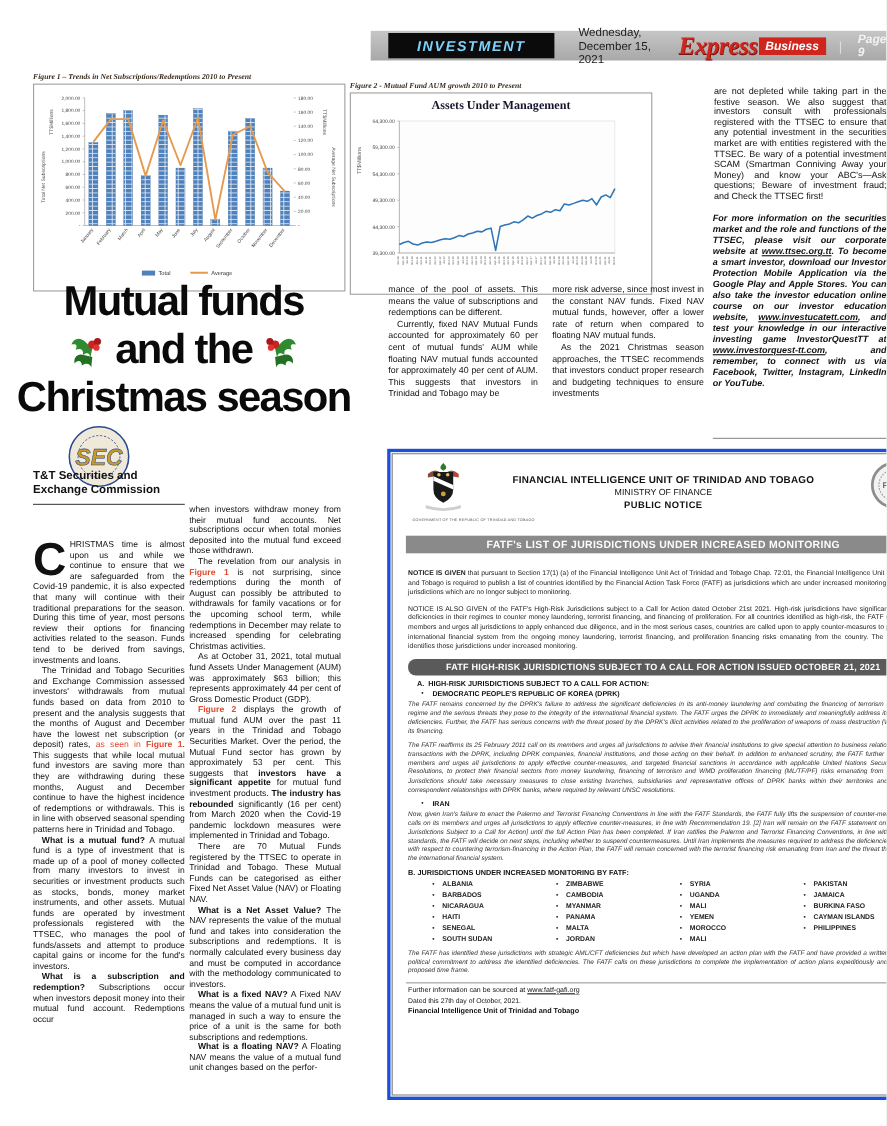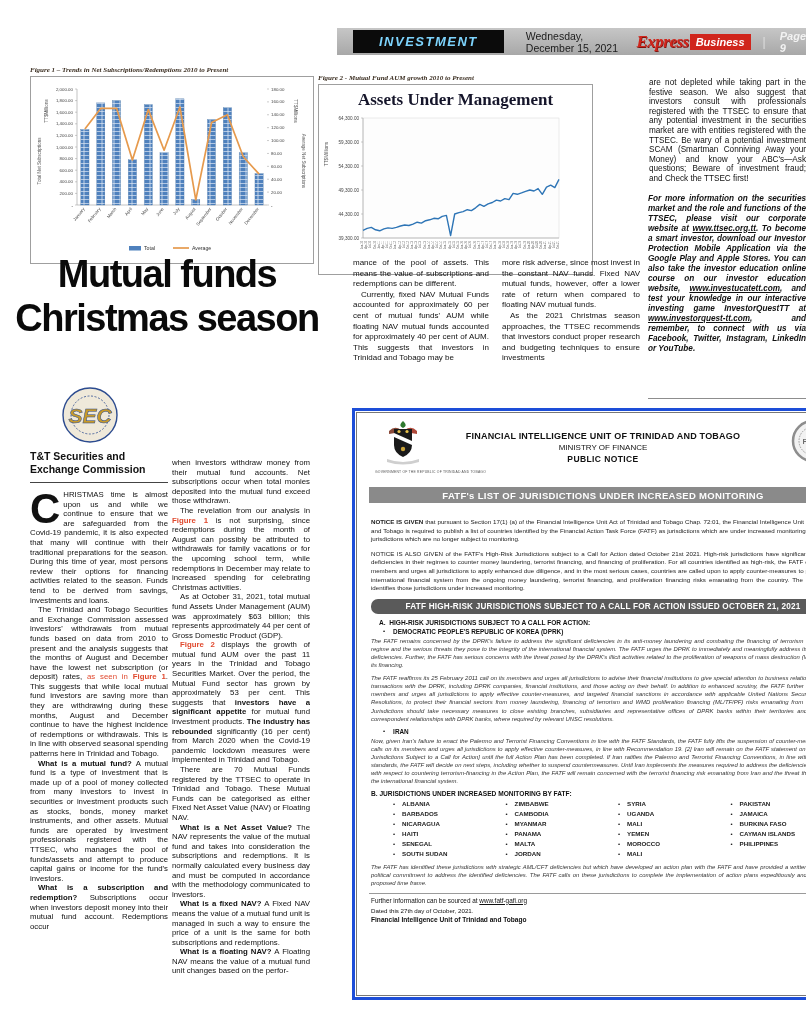--- a/index.html
+++ b/index.html
@@ -5,49 +5,49 @@
   html,body{margin:0;padding:0;background:#e9e9e9;}
   .page{position:relative;width:806px;height:1024px;background:#ffffff;margin:0 auto;overflow:hidden;
         font-family:"Liberation Sans", sans-serif;color:#111;}
   
   .header-bar{position:absolute;left:337px;top:28px;width:469px;height:27px;
       background:linear-gradient(#c6c6c6,#a8a8a8);display:flex;align-items:center;}
   .inv-box{background:#0b0b0b;color:#7dd3fc;font-style:italic;font-weight:bold;font-size:13px;
       letter-spacing:1.5px;padding:4px 26px;margin-left:16px;}
   .hdr-date{font-size:10.5px;color:#1c1c1c;margin-left:22px;}
   .masthead{display:flex;align-items:center;margin-left:14px;}
-  .express{font-family:"Liberation Serif", serif;font-style:italic;font-weight:bold;font-size:17px;
+  .express{font-family:"Liberation Serif", serif;font-style:italic;font-weight:bold;font-size:23px;
       color:#d0251c;text-shadow:0.6px 0.6px 0 #7e120d;letter-spacing:-0.5px;}
   .biz-box{background:#d0251c;color:#fff;font-style:italic;font-weight:bold;font-size:11px;
       padding:2px 6px;margin-left:1px;}
   .hdr-page{font-style:italic;font-weight:bold;font-size:11px;color:#f2f2f2;margin-left:14px;}
   .hdr-sep{color:#dedede;margin-left:12px;font-size:12px;}
   
   .fig{position:absolute;}
   #fig1{left:30px;top:66px;width:284px;}
   #fig2{left:318px;top:74px;width:275px;}
   .fig-caption{font-family:"Liberation Serif", serif;font-style:italic;font-weight:bold;
       font-size:7px;color:#3a2d20;margin-bottom:2px;}
   .fig-frame{border:1px solid #9f9f9f;background:#fff;padding:2px;}
-  .fig2-title{font-family:"Liberation Serif", serif;font-weight:bold;font-size:17px;
+  .fig2-title{font-family:"Liberation Serif", serif;font-weight:bold;font-size:11px;
       color:#15152a;text-align:center;margin:3px 0 0 0;}
   
   .right-col{position:absolute;left:648px;top:78px;width:158px;}
   .right-col p{margin:0 0 10px 1px;font-size:8.2px;line-height:9.6px;text-align:justify;}
   .ttsec-promo{font-weight:bold;font-style:italic;font-size:8.2px;line-height:10px;text-align:justify;}
   .ttsec-promo .lnk{text-decoration:underline;color:#111;}
   .rc-rule{position:absolute;left:648px;top:398px;width:158px;border-top:1.5px solid #8d8d8d;}
   
   .headline{position:absolute;left:14px;top:252px;width:306px;text-align:center;
       font-weight:bold;font-size:38px;line-height:44px;letter-spacing:-1.5px;color:#0a0a0a;}
   .headline .hl-mid{display:flex;align-items:center;justify-content:center;gap:4px;}
   .holly{width:38px;height:34px;flex:0 0 auto;}
   
   .sec-logo{position:absolute;left:40px;top:386px;width:100px;height:58px;}
-  .byline{position:absolute;left:30px;top:450px;width:138px;font-weight:bold;font-size:10.5px;
+  .byline{position:absolute;left:30px;top:426px;width:138px;font-weight:bold;font-size:10.5px;
       line-height:13px;border-bottom:1.5px solid #444;padding-bottom:6px;}
   
   .acol{position:absolute;font-size:7.8px;line-height:9.6px;text-align:justify;overflow:hidden;}
   .acol p{margin:0;text-indent:8px;}
   .acol p.noindent{text-indent:0;}
   #col1{left:30px;top:490px;width:138px;height:528px;}
   #col2{left:172px;top:458px;width:138px;height:560px;}
   #midA{left:353px;top:258px;width:136px;height:138px;font-size:8px;line-height:10.6px;}
   #midB{left:502px;top:258px;width:138px;height:138px;font-size:8px;line-height:10.6px;}
   .dropcap{float:left;font-size:42px;line-height:34px;font-weight:bold;padding:2px 3px 0 0;}
@@ -270,20 +270,37 @@
   <div class="right-col">
     <p>are not depleted while taking part in the festive season. We also suggest that investors consult with professionals registered with the TTSEC to ensure that any potential investment in the securities market are with entities registered with the TTSEC. Be wary of a potential investment SCAM (Smartman Conniving Away your Money) and know your ABC's—Ask questions; Beware of investment fraud; and Check the TTSEC first!</p>
     <div class="ttsec-promo">
       <span>For more information on the securities market and the role and functions of the TTSEC, please visit our corporate website at </span><span class="lnk">www.ttsec.org.tt</span><span>. To become a smart investor, download our Investor Protection Mobile Application via the Google Play and Apple Stores. You can also take the investor education online course on our investor education website, </span><span class="lnk">www.investucatett.com</span><span>, and test your knowledge in our interactive investing game InvestorQuestTT at </span><span class="lnk">www.investorquest-tt.com</span><span>, and remember, to connect with us via Facebook, Twitter, Instagram, LinkedIn or YouTube.</span>
     </div>
   </div>
   <div class="rc-rule"></div>
 
   <div class="headline">
     <div>Mutual funds</div>
+    <div class="hl-mid">
+      <svg class="holly" viewBox="0 0 40 34">
+        <path d="M16 10 C10 4 4 6 2 12 C7 11 8 13 6 17 C11 15 14 17 13 22 C17 19 20 20 20 25 L22 16 Z" fill="#2f8b2f"></path>
+        <path d="M14 22 C8 20 4 24 5 30 C9 26 12 28 12 32 C16 29 20 30 21 34 L22 24 Z" fill="#237023"></path>
+        <circle cx="22" cy="12" r="4" fill="#cc2222"></circle>
+        <circle cx="27" cy="9" r="3.4" fill="#a81a1a"></circle>
+        <circle cx="26" cy="15" r="3" fill="#e03434"></circle>
+      </svg>
+      <span>and the</span>
+      <svg class="holly" viewBox="0 0 40 34" style="transform:scaleX(-1)">
+        <path d="M16 10 C10 4 4 6 2 12 C7 11 8 13 6 17 C11 15 14 17 13 22 C17 19 20 20 20 25 L22 16 Z" fill="#2f8b2f"></path>
+        <path d="M14 22 C8 20 4 24 5 30 C9 26 12 28 12 32 C16 29 20 30 21 34 L22 24 Z" fill="#237023"></path>
+        <circle cx="22" cy="12" r="4" fill="#cc2222"></circle>
+        <circle cx="27" cy="9" r="3.4" fill="#a81a1a"></circle>
+        <circle cx="26" cy="15" r="3" fill="#e03434"></circle>
+      </svg>
+    </div>
     <div>Christmas season</div>
   </div>
 
   <div class="acol" id="midA">
     <p class="noindent">mance of the pool of assets. This means the value of subscriptions and redemptions can be different.</p>
     <p>Currently, fixed NAV Mutual Funds accounted for approximately 60 per cent of mutual funds' AUM while floating NAV mutual funds accounted for approximately 40 per cent of AUM. This suggests that investors in Trinidad and Tobago may be</p>
   </div>
   <div class="acol" id="midB">
     <p class="noindent">more risk adverse, since most invest in the constant NAV funds. Fixed NAV mutual funds, however, offer a lower rate of return when compared to floating NAV mutual funds.</p>
     <p>As the 2021 Christmas season approaches, the TTSEC recommends that investors conduct proper research and budgeting techniques to ensure investments</p>

